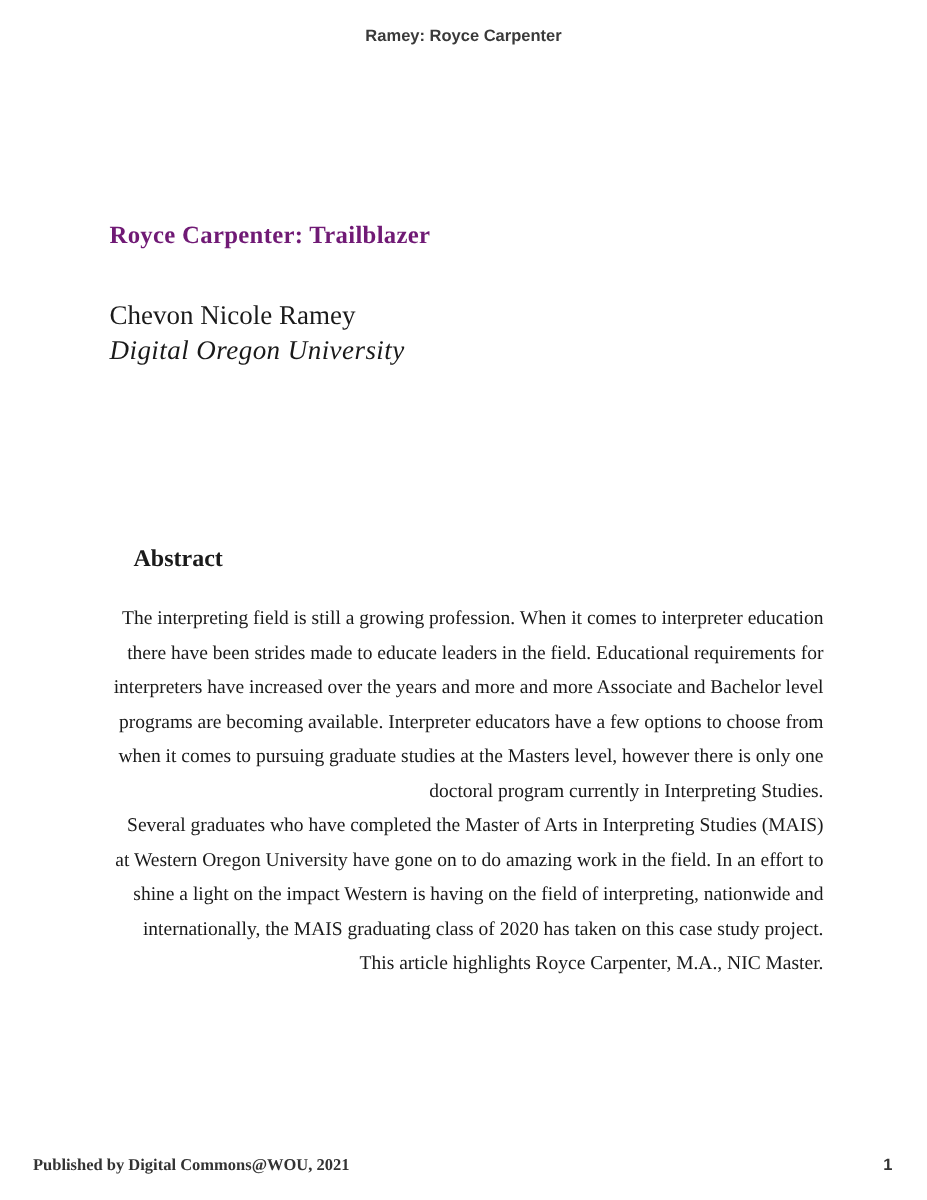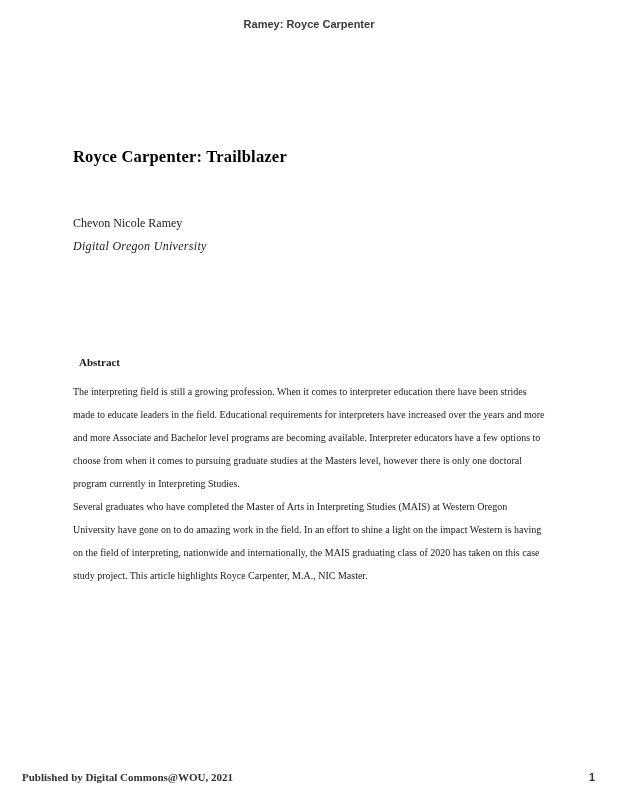--- a/index.html
+++ b/index.html
@@ -26,55 +26,55 @@
     font-size: 11px;
     font-weight: 600;
     color: #3a3a3a;
   }
   .article-title {
     position: absolute;
     left: 73px;
     top: 136px;
     font-size: 16.5px;
     font-weight: bold;
-    color: #000000;
+    color: #701a75;
     letter-spacing: 0.2px;
   }
   .author-block {
     position: absolute;
     left: 73px;
-    top: 212px;
-    font-size: 12px;
+    top: 199px;
+    font-size: 18px;
     line-height: 23px;
   }
   .author-name {
     display: block;
   }
   .author-affiliation {
     display: block;
     font-style: italic;
     letter-spacing: 0.3px;
   }
   .abstract-section {
     position: absolute;
     left: 73px;
     top: 345px;
     width: 476px;
   }
   .abstract-heading {
-    font-size: 11px;
+    font-size: 16px;
     font-weight: bold;
     line-height: 23px;
-    margin: 6px;
+    margin: 16px;
   }
   .abstract-paragraph {
     margin: 0;
-    font-size: 10px;
+    font-size: 13px;
     line-height: 23px;
-    text-align: left;
+    text-align: right;
   }
   .footer-left {
     position: absolute;
     left: 22px;
     bottom: 17px;
     font-family: Liberation Serif, serif;
     font-size: 11px;
     font-weight: 600;
     color: #333333;
   }

